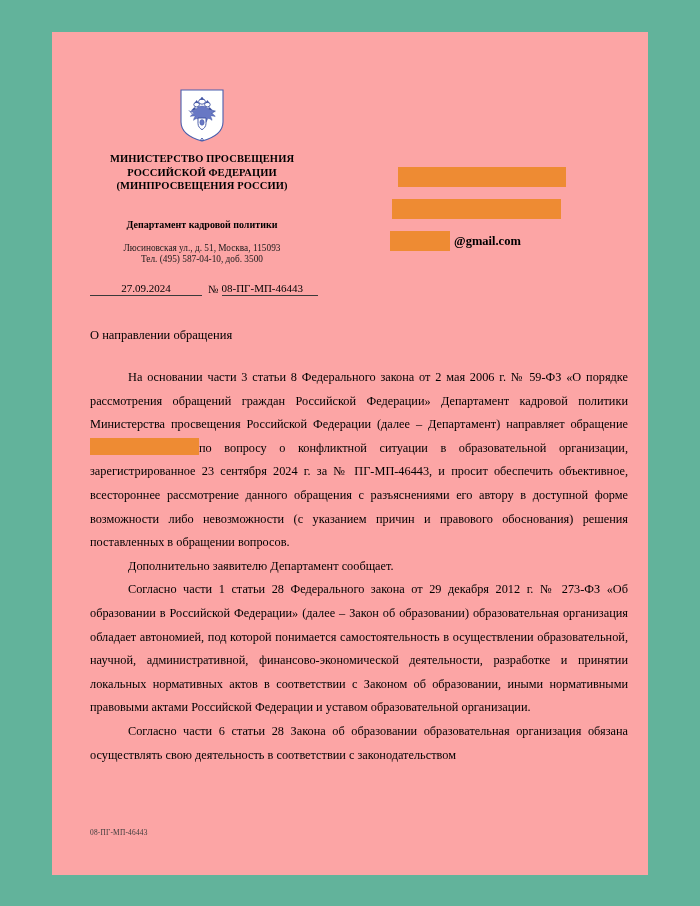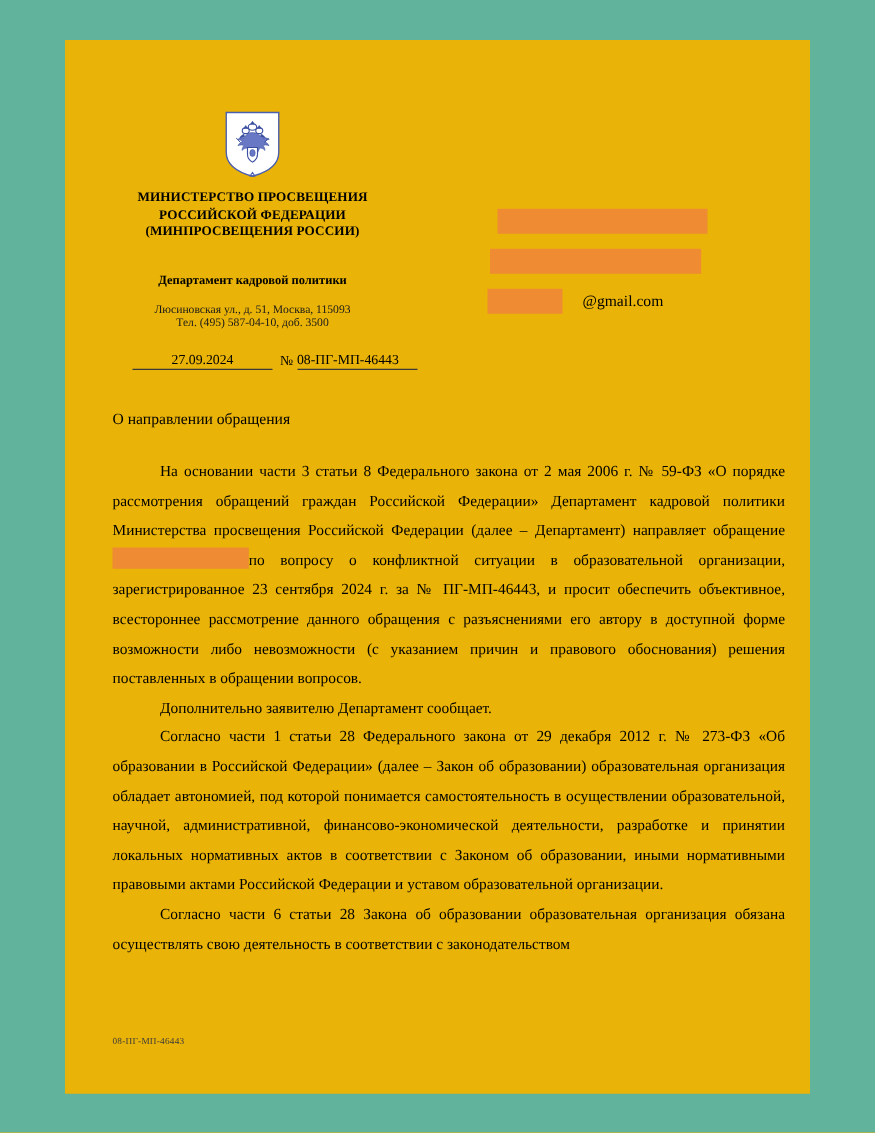--- a/index.html
+++ b/index.html
@@ -13,21 +13,21 @@
     font-family: "Liberation Serif", "DejaVu Serif", serif;
     overflow: hidden;
   }
 
   .page {
     position: absolute;
     left: 52px;
     top: 32px;
     width: 596px;
     height: 843px;
-    background: #eab308;
+    background: #fca5a5;
     overflow: hidden;
   }
 
   
   .letterhead {
     position: absolute;
     left: 0;
     top: 0;
     width: 300px;
     text-align: center;
@@ -60,21 +60,21 @@
   .addr-block {
     margin-top: 11px;
     font-size: 9.3px;
     line-height: 11.5px;
     color: #1a1a1a;
   }
 
   
   .docline {
     position: absolute;
-    left: 54px;
+    left: 38px;
     top: 250px;
     width: 228px;
     display: flex;
     align-items: flex-end;
     font-size: 11px;
     color: #000;
   }
   .docline .date-slot {
     flex: 0 0 112px;
     text-align: center;
@@ -112,21 +112,22 @@
   .r2 { margin-left: 12px; width: 169px; height: 20px; margin-top: 12px; }
   .r3 { margin-left: 10px; width: 60px;  height: 20px; }
   .mailrow {
     margin-top: 12px;
     display: flex;
     align-items: center;
   }
   .mailrow .domain-text {
     font-size: 12.5px;
     color: #000;
-    padding-left: 16px;
+    padding-left: 4px;
+    font-weight: bold;
   }
 
   
   .subject {
     position: absolute;
     left: 38px;
     top: 296px;
     font-size: 12.5px;
     color: #000;
   }

